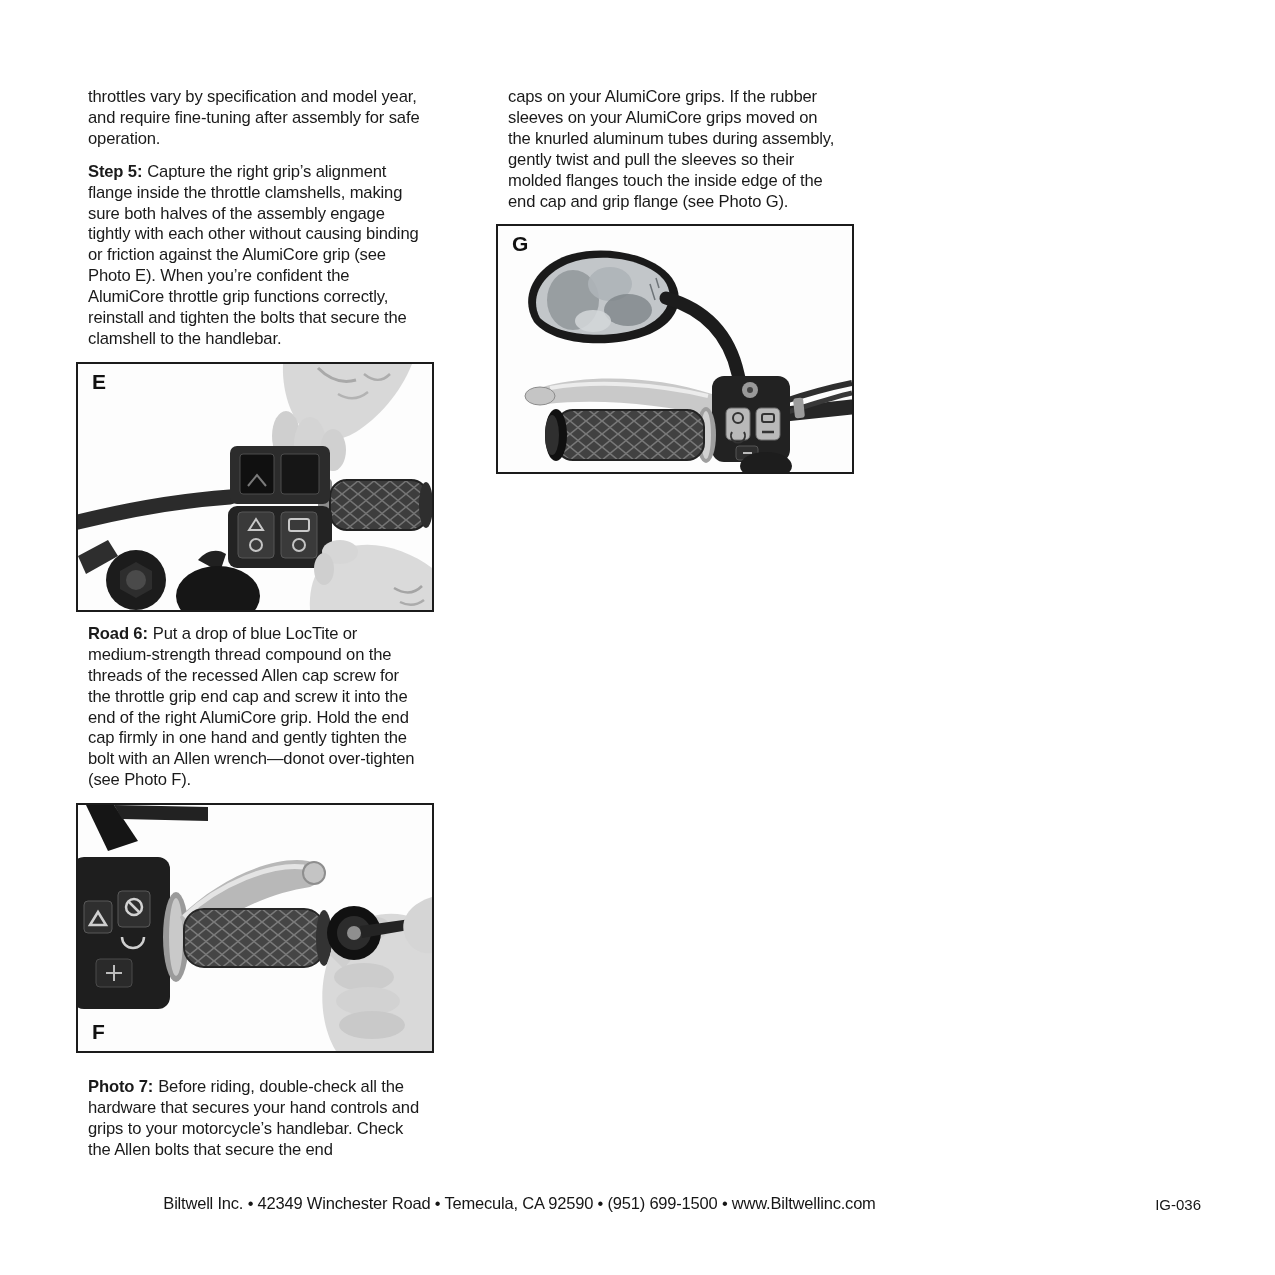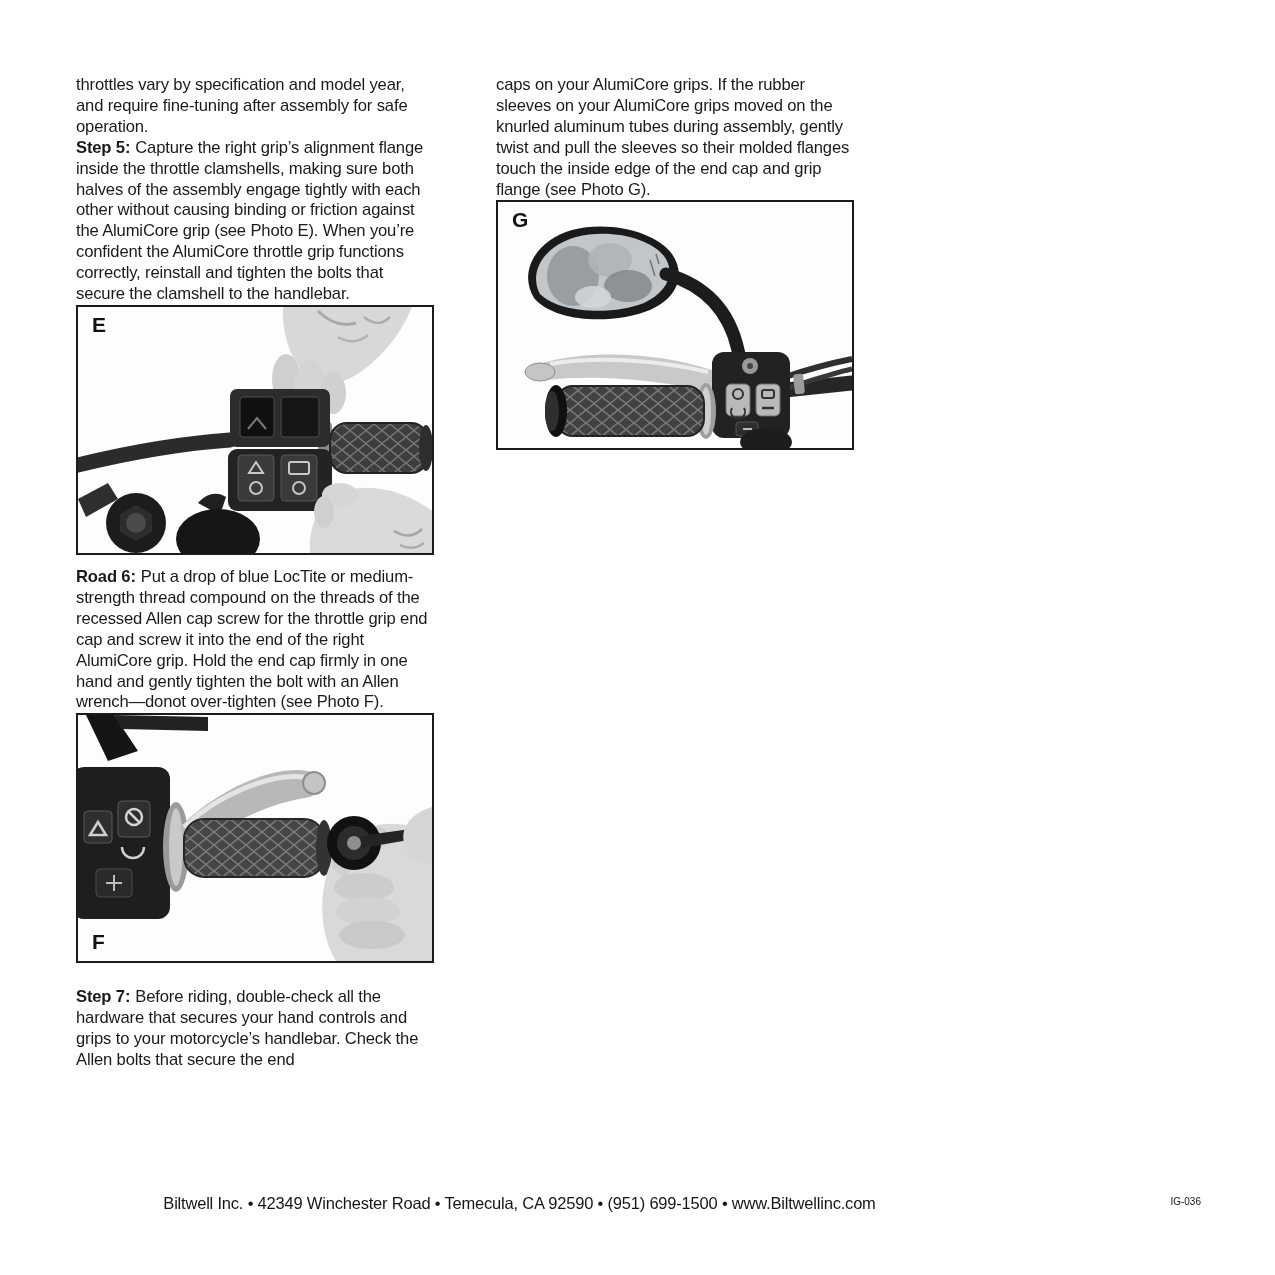--- a/index.html
+++ b/index.html
@@ -5,21 +5,21 @@
   html,body{margin:0;padding:0;}
   body{
     width:1275px;height:1275px;background:#ffffff;position:relative;
     font-family:"Liberation Sans", sans-serif;color:#1a1a1a;overflow:hidden;
   }
   .page{position:absolute;inset:0;}
   .col{position:absolute;top:75px;width:358px;}
   .col-left{left:76px;}
   .col-right{left:460px;padding-left:36px;}
   p.body-text{
-    margin:0;font-size:16.6px;line-height:20.9px;letter-spacing:-0.15px;
+    margin:12px;font-size:16.6px;line-height:20.9px;letter-spacing:-0.15px;
   }
   .step-label{font-weight:bold;margin-right:5px;}
   .intro{margin-bottom:22px;}
   .step5{margin-bottom:21px;}
   .step6{margin-bottom:18px;}
   .continuation{margin-bottom:19px;}
   figure.photo{
     margin:0;width:354px;height:246px;border:2px solid #1b1b1b;
     position:relative;background:#fff;
   }
@@ -30,21 +30,21 @@
     font-family:"Liberation Sans", sans-serif;
   }
   .photo-label.tl{top:6px;left:14px;}
   .photo-label.bl{bottom:7px;left:14px;}
   svg.photo-art{width:100%;height:100%;display:block;}
   .footer-line{
     position:absolute;top:1194px;left:0;width:1039px;text-align:center;
     font-size:16.5px;letter-spacing:-0.2px;color:#161616;
   }
   .doc-code{
-    position:absolute;top:1196px;right:74px;font-size:10px;color:#161616;
+    position:absolute;top:1196px;right:74px;font-size:15px;color:#161616;
   }
 </style>
 </head>
 <body>
 
 <div class="page">
 
   <div class="col col-left">
 
     <p class="body-text intro">throttles vary by specification and model year, and require fine-tuning after assembly for safe operation.</p>
@@ -150,21 +150,21 @@
         <circle cx="276" cy="128" r="27" fill="#111111"></circle>
         <circle cx="276" cy="128" r="17" fill="#2c2c2c"></circle>
         <circle cx="276" cy="128" r="7" fill="#8f8f8f"></circle>
 
         <polygon points="282,121 354,111 354,121 284,133" fill="#242424"></polygon>
         <path d="M354,92 C334,98 322,112 326,128 C330,144 344,150 354,148 Z" fill="#d5d5d5"></path>
       </svg>
       <figcaption class="photo-label bl">F</figcaption>
     </figure>
 
-    <p class="body-text step7"><span class="step-label">Step 7:</span><span>Before riding, double-check all the hardware that secures your hand controls and grips to your motorcycle’s handlebar. Check the Allen bolts that secure the end</span></p>
+    <p class="body-text step7"><span class="step-label">Photo 7:</span><span>Before riding, double-check all the hardware that secures your hand controls and grips to your motorcycle’s handlebar. Check the Allen bolts that secure the end</span></p>
   </div>
 
   <div class="col col-right">
 
     <p class="body-text continuation">caps on your AlumiCore grips. If the rubber sleeves on your AlumiCore grips moved on the knurled aluminum tubes during assembly, gently twist and pull the sleeves so their molded flanges touch the inside edge of the end cap and grip flange (see Photo G).</p>
 
     <figure class="photo photo-g">
       <svg class="photo-art" viewBox="0 0 354 246">
         <defs>
           <pattern id="dG" width="16" height="13" patternUnits="userSpaceOnUse">

